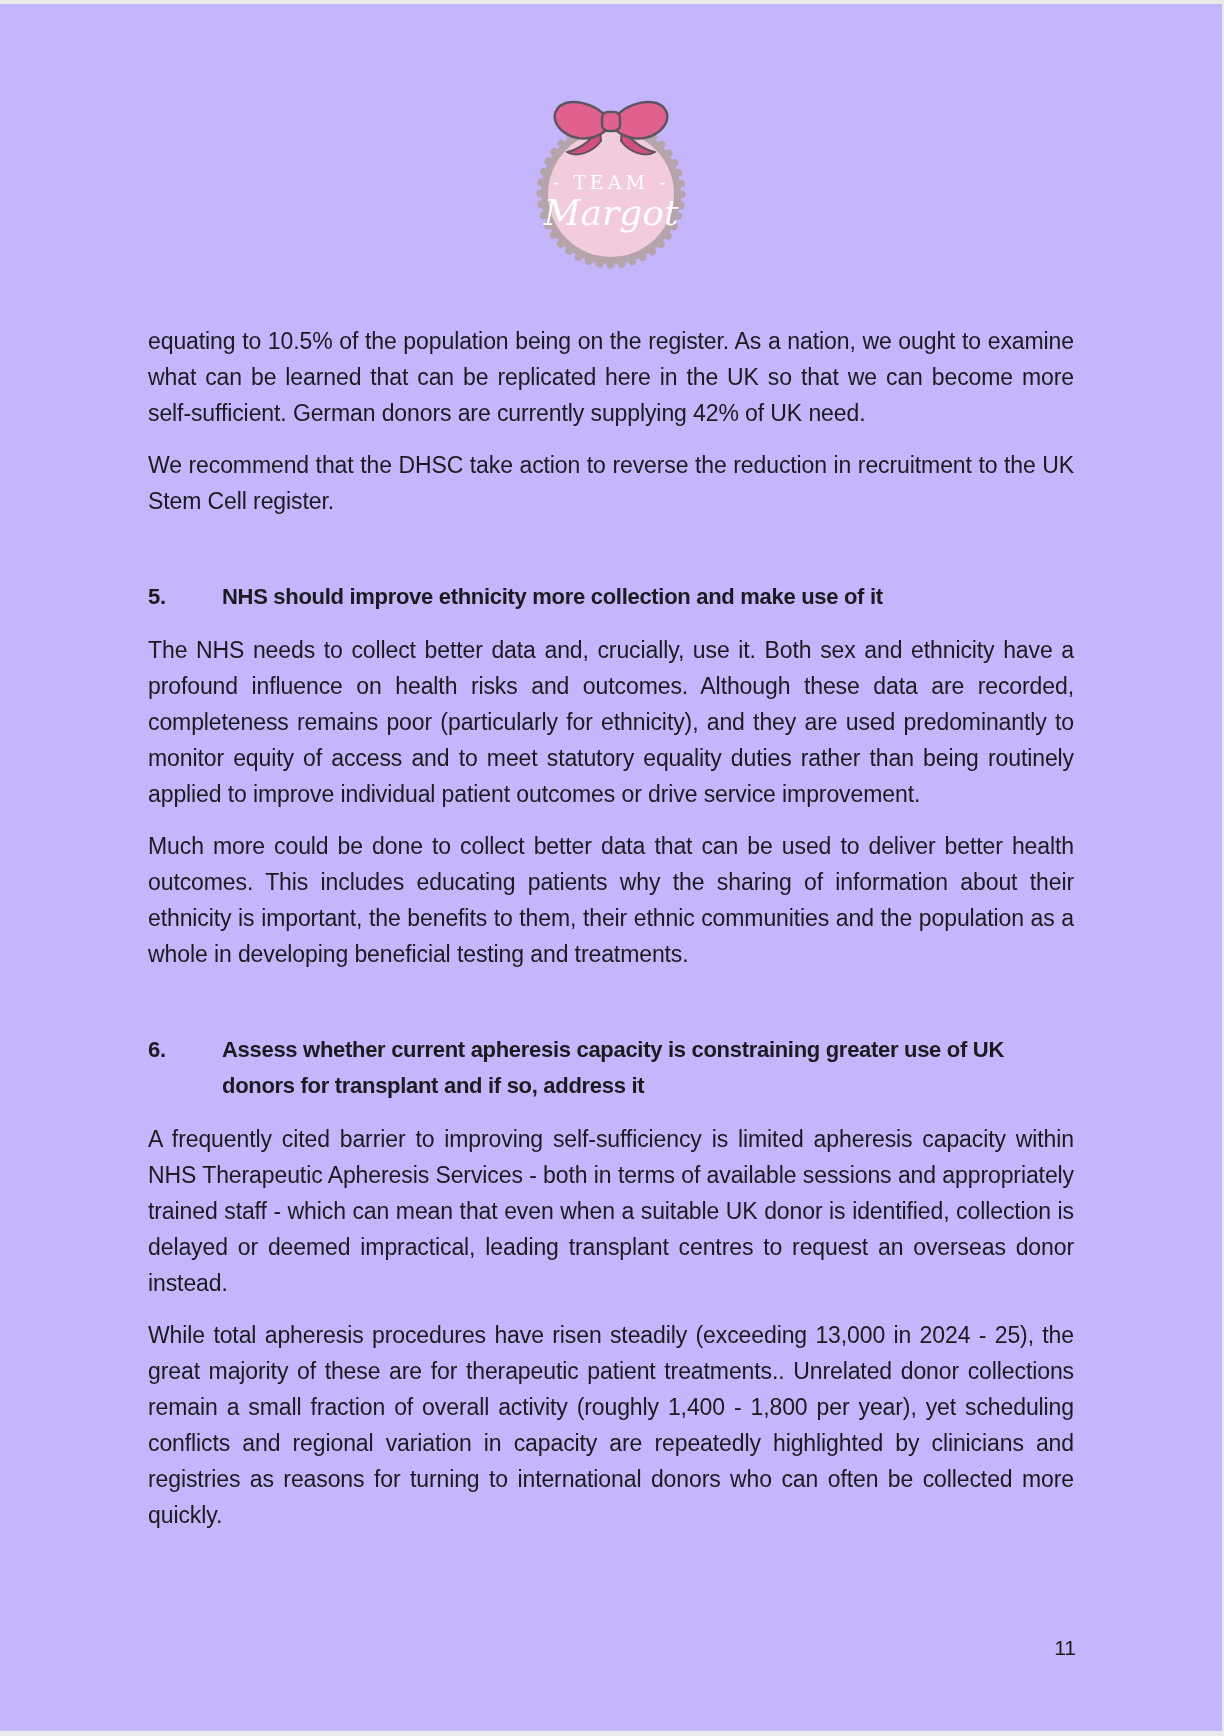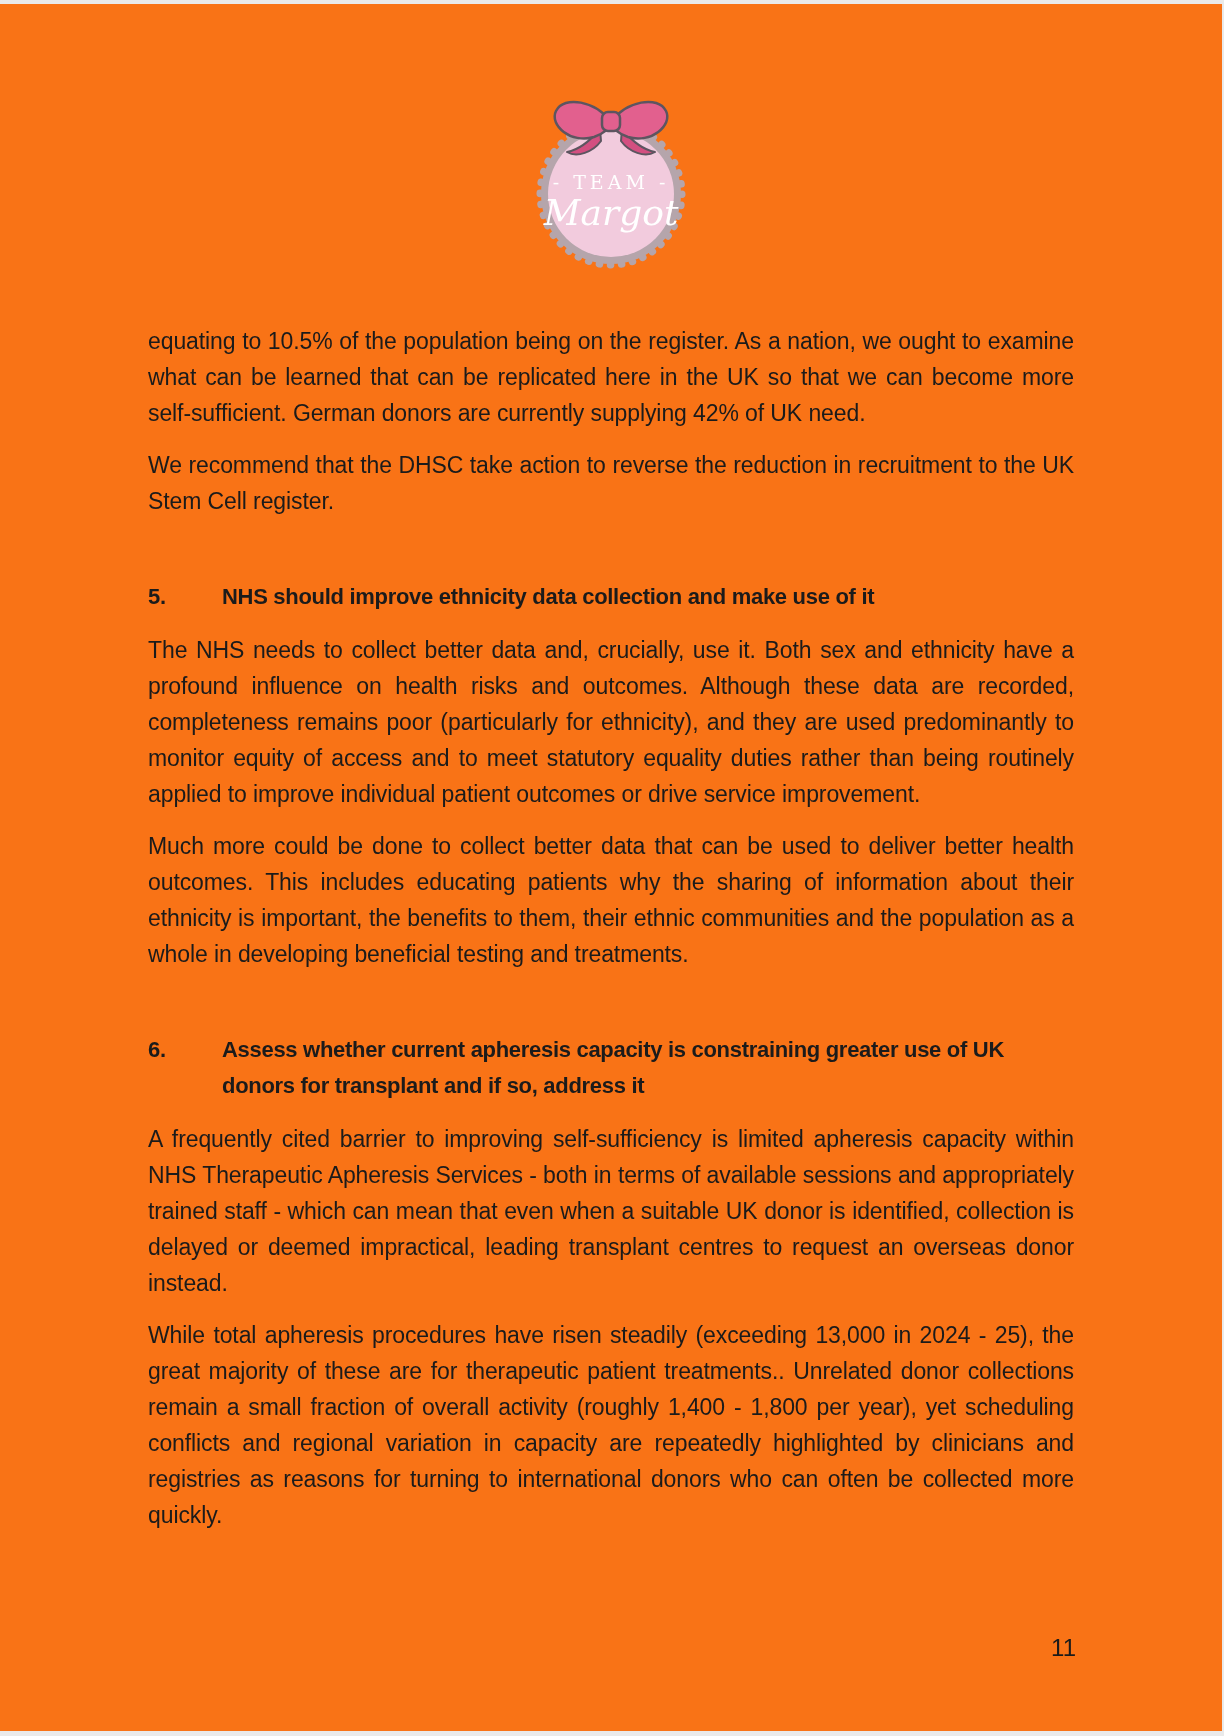--- a/index.html
+++ b/index.html
@@ -11,21 +11,21 @@
     font-family: "Liberation Sans", sans-serif;
     overflow: hidden;
   }
   .viewport { position: relative; width: 1224px; height: 1736px; }
   .page {
     position: absolute;
     top: 4px;
     left: 0;
     width: 1222px;
     height: 1727px;
-    background: #f97316;
+    background: #c4b5fd;
   }
   .logo-wrap {
     width: 170px;
     height: 180px;
     margin: 85px auto 0 auto;
   }
   .content {
     padding: 45px 148px 0 148px;
     color: #1b1b1b;
   }
@@ -43,21 +43,21 @@
     line-height: 36px;
     letter-spacing: -0.3px;
     margin: 60px 0 17px 0;
   }
   .section-number { width: 74px; flex: none; }
   .section-title { flex: 1; }
   .page-number {
     position: absolute;
     top: 1630px;
     right: 146px;
-    font-size: 24px;
+    font-size: 21px;
     line-height: 28px;
     color: #1b1b1b;
   }
 </style>
 </head>
 <body>
 
 <div class="viewport">
   <div class="page">
 
@@ -80,21 +80,21 @@
       </svg>
     </div>
 
     <div class="content">
 
       <p class="body-par">equating to 10.5% of the population being on the register. As a nation, we ought to examine what can be learned that can be replicated here in the UK so that we can become more self-sufficient. German donors are currently supplying 42% of UK need.</p>
       <p class="body-par">We recommend that the DHSC take action to reverse the reduction in recruitment to the UK Stem Cell register.</p>
 
       <div class="section-heading">
         <span class="section-number">5.</span>
-        <span class="section-title">NHS should improve ethnicity data collection and make use of it</span>
+        <span class="section-title">NHS should improve ethnicity more collection and make use of it</span>
       </div>
       <p class="body-par">The NHS needs to collect better data and, crucially, use it. Both sex and ethnicity have a profound influence on health risks and outcomes. Although these data are recorded, completeness remains poor (particularly for ethnicity), and they are used predominantly to monitor equity of access and to meet statutory equality duties rather than being routinely applied to improve individual patient outcomes or drive service improvement.</p>
       <p class="body-par">Much more could be done to collect better data that can be used to deliver better health outcomes.  This includes educating patients why the sharing of information about their ethnicity is important, the benefits to them, their ethnic communities and the population as a whole in developing beneficial testing and treatments.</p>
 
       <div class="section-heading">
         <span class="section-number">6.</span>
         <span class="section-title">Assess whether current apheresis capacity is constraining greater use of UK donors for transplant and if so, address it</span>
       </div>
       <p class="body-par">A frequently cited barrier to improving self-sufficiency is limited apheresis capacity within NHS Therapeutic Apheresis Services - both in terms of available sessions and appropriately trained staff - which can mean that even when a suitable UK donor is identified, collection is delayed or deemed impractical, leading transplant centres to request an overseas donor instead.</p>
       <p class="body-par">While total apheresis procedures have risen steadily (exceeding 13,000 in 2024 - 25), the great majority of these are for therapeutic patient treatments.. Unrelated donor collections remain a small fraction of overall activity (roughly 1,400 - 1,800 per year), yet scheduling conflicts and regional variation in capacity are repeatedly highlighted by clinicians and registries as reasons for turning to international donors who can often be collected more quickly.</p>

